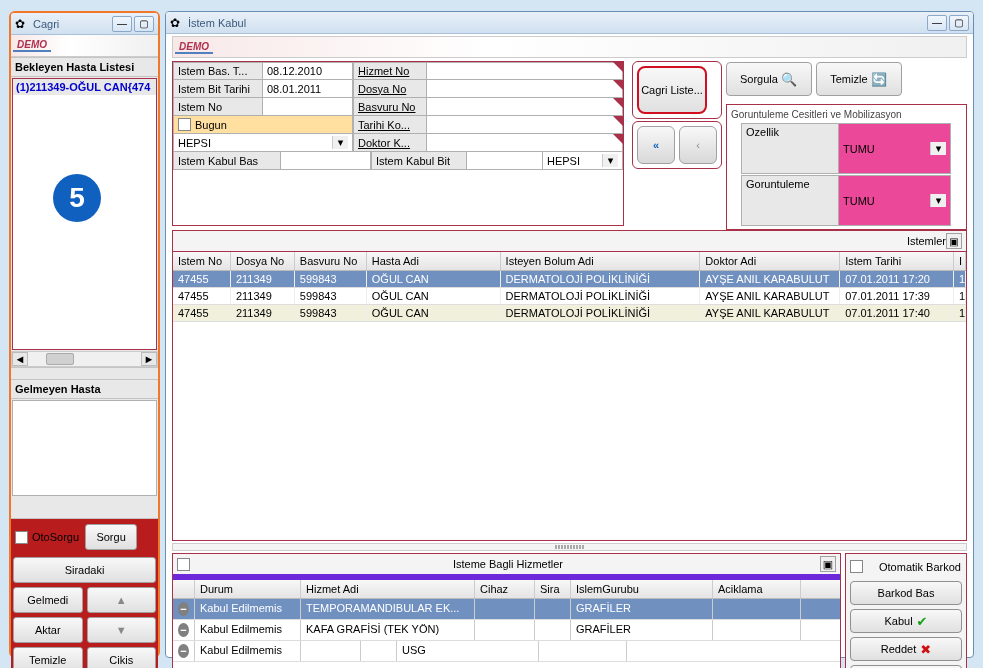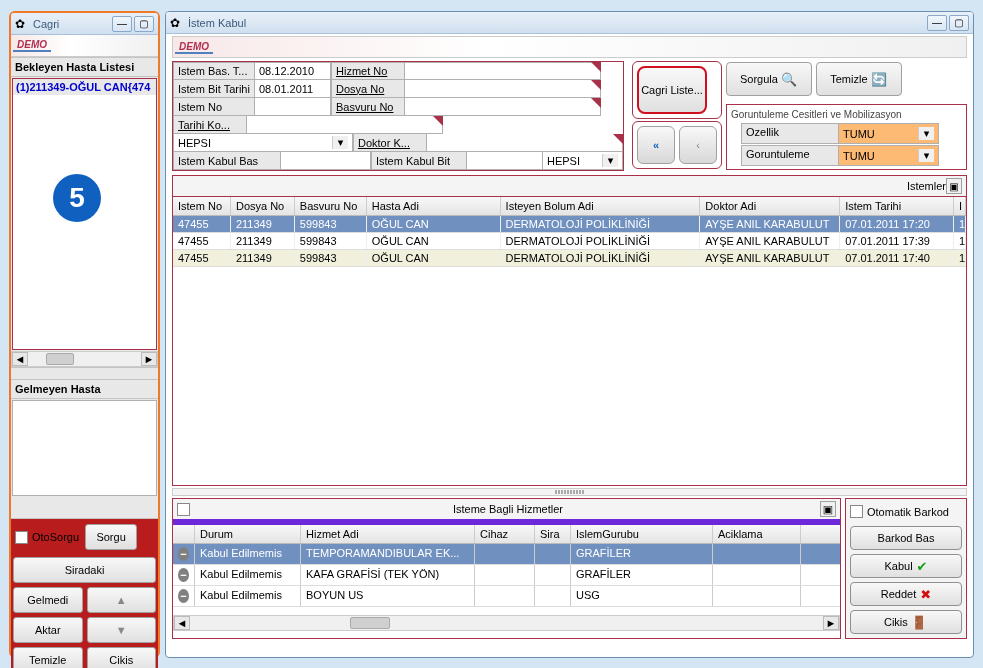--- a/index.html
+++ b/index.html
@@ -32,25 +32,25 @@
 .sorgu-row { padding: 3px 4px; display: flex; align-items: center; gap: 4px; }
 .chk { width: 13px; height: 13px; border: 1px solid #888; background: #fff; display: inline-block; }
 .btn-sm { flex: 1; height: 26px; background: linear-gradient(#f8f8f8, #e0e0e0); border: 1px solid #a0a0a0; border-radius: 3px; margin: 2px; cursor: pointer; display: flex; align-items: center; justify-content: center; font-size: 11px; }
 .btn-arrow { width: 36px; }
 
 
 .right-panel { left: 165px; top: 11px; width: 809px; height: 647px; }
 .form-area { margin: 3px 6px 4px 6px; border: 1px solid #a83048; background: #fff; display: flex; }
 .form-left { display: flex; flex-direction: column; }
 .frow { display: flex; height: 18px; }
-.fcell-label { width: 82px; background: #e8e8e8; border: 1px solid #b0b0b0; border-top: none; padding: 2px 4px; display: flex; align-items: center; }
+.fcell-label { width: 90px; background: #e8e8e8; border: 1px solid #b0b0b0; border-top: none; padding: 2px 4px; display: flex; align-items: center; }
 .fcell-label.first { border-top: 1px solid #b0b0b0; }
 .fcell-label.short { width: 74px; text-decoration: underline; }
 .fcell-label.wide { width: 108px; }
-.fcell-val { width: 76px; background: #fff; border: 1px solid #b0b0b0; border-left: none; border-top: none; padding: 2px 4px; display: flex; align-items: center; }
+.fcell-val { width: 90px; background: #fff; border: 1px solid #b0b0b0; border-left: none; border-top: none; padding: 2px 4px; display: flex; align-items: center; }
 .fcell-val.first { border-top: 1px solid #b0b0b0; }
 .fcell-val.orange { background: #ffe0a0; }
 .fcell-val.wide { width: 196px; }
 .fcell-val.sel { width: 180px; }
 .sel-box { flex: 1; display: flex; align-items: center; }
 .sel-arrow { width: 16px; text-align: center; border-left: 1px solid #ccc; background: #f0f0f0; }
 .corner { width: 10px; height: 10px; background: #a83048; clip-path: polygon(100% 0, 100% 100%, 0 0); margin-left: -10px; }
 
 .nav-cluster { margin-left: 2px; display: flex; flex-direction: column; }
 .nav-row { display: flex; gap: 4px; padding: 4px; }
@@ -58,21 +58,21 @@
 .nav-btn { width: 38px; height: 38px; background: linear-gradient(#f8f8f8, #d8d8d8); border: 1px solid #a0a0a0; border-radius: 6px; display: flex; align-items: center; justify-content: center; font-size: 18px; cursor: pointer; }
 .nav-btn.blue { color: #1060c0; font-weight: bold; }
 
 .top-btns { display: flex; gap: 4px; padding: 4px; }
 .big-btn { width: 86px; height: 34px; background: linear-gradient(#f8f8f8, #e0e0e0); border: 1px solid #a0a0a0; border-radius: 4px; display: flex; align-items: center; justify-content: center; gap: 4px; cursor: pointer; }
 
 .gorunt-box { border: 1px solid #a83048; margin: 4px 6px 0 4px; background: #fff; padding: 2px; }
 .gorunt-title { font-size: 10px; color: #444; padding: 2px; }
 .gorunt-row { display: flex; margin: 1px 12px; }
 .gorunt-row .lbl { width: 98px; background: #e8e8e8; border: 1px solid #b0b0b0; padding: 2px 4px; }
-.gorunt-row .val { width: 100px; background: #fdba74; border: 1px solid #b0b0b0; border-left: none; padding: 3px 4px; display: flex; }
+.gorunt-row .val { width: 112px; background: #ec4899; border: 1px solid #b0b0b0; border-left: none; padding: 18px 4px; display: flex; }
 
 
 .grid-title-bar { display: flex; align-items: center; margin: 0 6px; border: 1px solid #a83048; border-bottom: none; background: #f4f4f4; padding: 2px 4px; }
 .grid-title-bar .t { flex: 1; text-align: right; }
 .grid-title-bar .sq { width: 16px; height: 16px; border: 1px solid #a0a0a0; background: #f0f0f0; display: flex; align-items: center; justify-content: center; font-size: 10px; }
 .grid { margin: 0 6px; border: 1px solid #a83048; background: #fff; height: 290px; overflow: auto; }
 .grid-head { display: flex; background: linear-gradient(#f8f8f8, #e4e4e4); border-bottom: 1px solid #bbb; }
 .grid-head .col { padding: 3px 5px; border-right: 1px solid #ccc; }
 .grid-row { display: flex; border-bottom: 1px solid #ddd; }
 .grid-row .col { padding: 2px 5px; border-right: 1px solid #eee; overflow: hidden; white-space: nowrap; }
@@ -104,21 +104,21 @@
 .c-s1 { width: 22px; display: flex; align-items: center; justify-content: center; }
 .c-durum { width: 106px; }
 .c-hizmet { width: 174px; }
 .c-cihaz { width: 60px; }
 .c-sira { width: 36px; }
 .c-islem { width: 142px; }
 .c-acik { width: 88px; }
 .minus-ico { width: 14px; height: 14px; border-radius: 50%; background: #808080; color: #fff; display: flex; align-items: center; justify-content: center; font-size: 11px; font-weight: bold; line-height: 1; }
 
 .right-btns { width: 122px; border: 1px solid #a83048; background: #f4f4f4; padding: 4px; display: flex; flex-direction: column; gap: 4px; }
-.rchk { display: flex; align-items: center; gap: 4px; padding: 2px 0 4px; }
+.rchk { display: flex; align-items: center; gap: 16px; padding: 2px 0 4px; }
 .rbtn { height: 24px; background: linear-gradient(#f8f8f8, #e0e0e0); border: 1px solid #909090; border-radius: 4px; display: flex; align-items: center; justify-content: center; gap: 4px; cursor: pointer; }
 .ico { font-size: 13px; }
 .ico.g { color: #10a010; }
 .ico.r { color: #d01010; }
 .ico.b { color: #2060c0; }
 </style>
 </head>
 <body>
 
 <div class="window left-panel">
@@ -209,20 +209,24 @@
             <div class="corner"></div>
         </div>
         <div class="frow">
           <div class="fcell-label">Istem No</div>
           <div class="fcell-val"></div>
           <div class="fcell-label short">Basvuru No</div>
           <div class="fcell-val wide"></div>
             <div class="corner"></div>
         </div>
         <div class="frow">
+          <div class="fcell-val orange" style="width:180px;border-left:1px solid #b0b0b0;">
+              <span class="chk" style="margin-right:4px;"></span>
+              <span>Bugun</span>
+            </div>
           <div class="fcell-label short">Tarihi Ko...</div>
           <div class="fcell-val wide"></div>
             <div class="corner"></div>
         </div>
         <div class="frow">
           <div class="fcell-val sel" style="border-left:1px solid #b0b0b0;">
               <span class="sel-box">HEPSI</span>
               <span class="sel-arrow">▾</span>
             </div>
           <div class="fcell-label short">Doktor K...</div>
@@ -374,21 +378,20 @@
           <div class="col c-cihaz"></div>
           <div class="col c-sira"></div>
           <div class="col c-islem">GRAFİLER</div>
           <div class="col c-acik"></div>
       </div>
       <div class="sub-row">
         <div class="col c-s1">
             <span class="minus-ico">−</span>
           </div>
         <div class="col c-durum">Kabul Edilmemis</div>
-          <div class="col c-hizmet">BOYUN US</div>
           <div class="col c-cihaz"></div>
           <div class="col c-sira"></div>
           <div class="col c-islem">USG</div>
           <div class="col c-acik"></div>
       </div>
       <div style="height:8px;"></div>
       <div class="h-scrollbar">
         <div class="arrow">◄</div>
         <div class="track">
             <div class="thumb" style="left:160px;width:40px;"></div>

